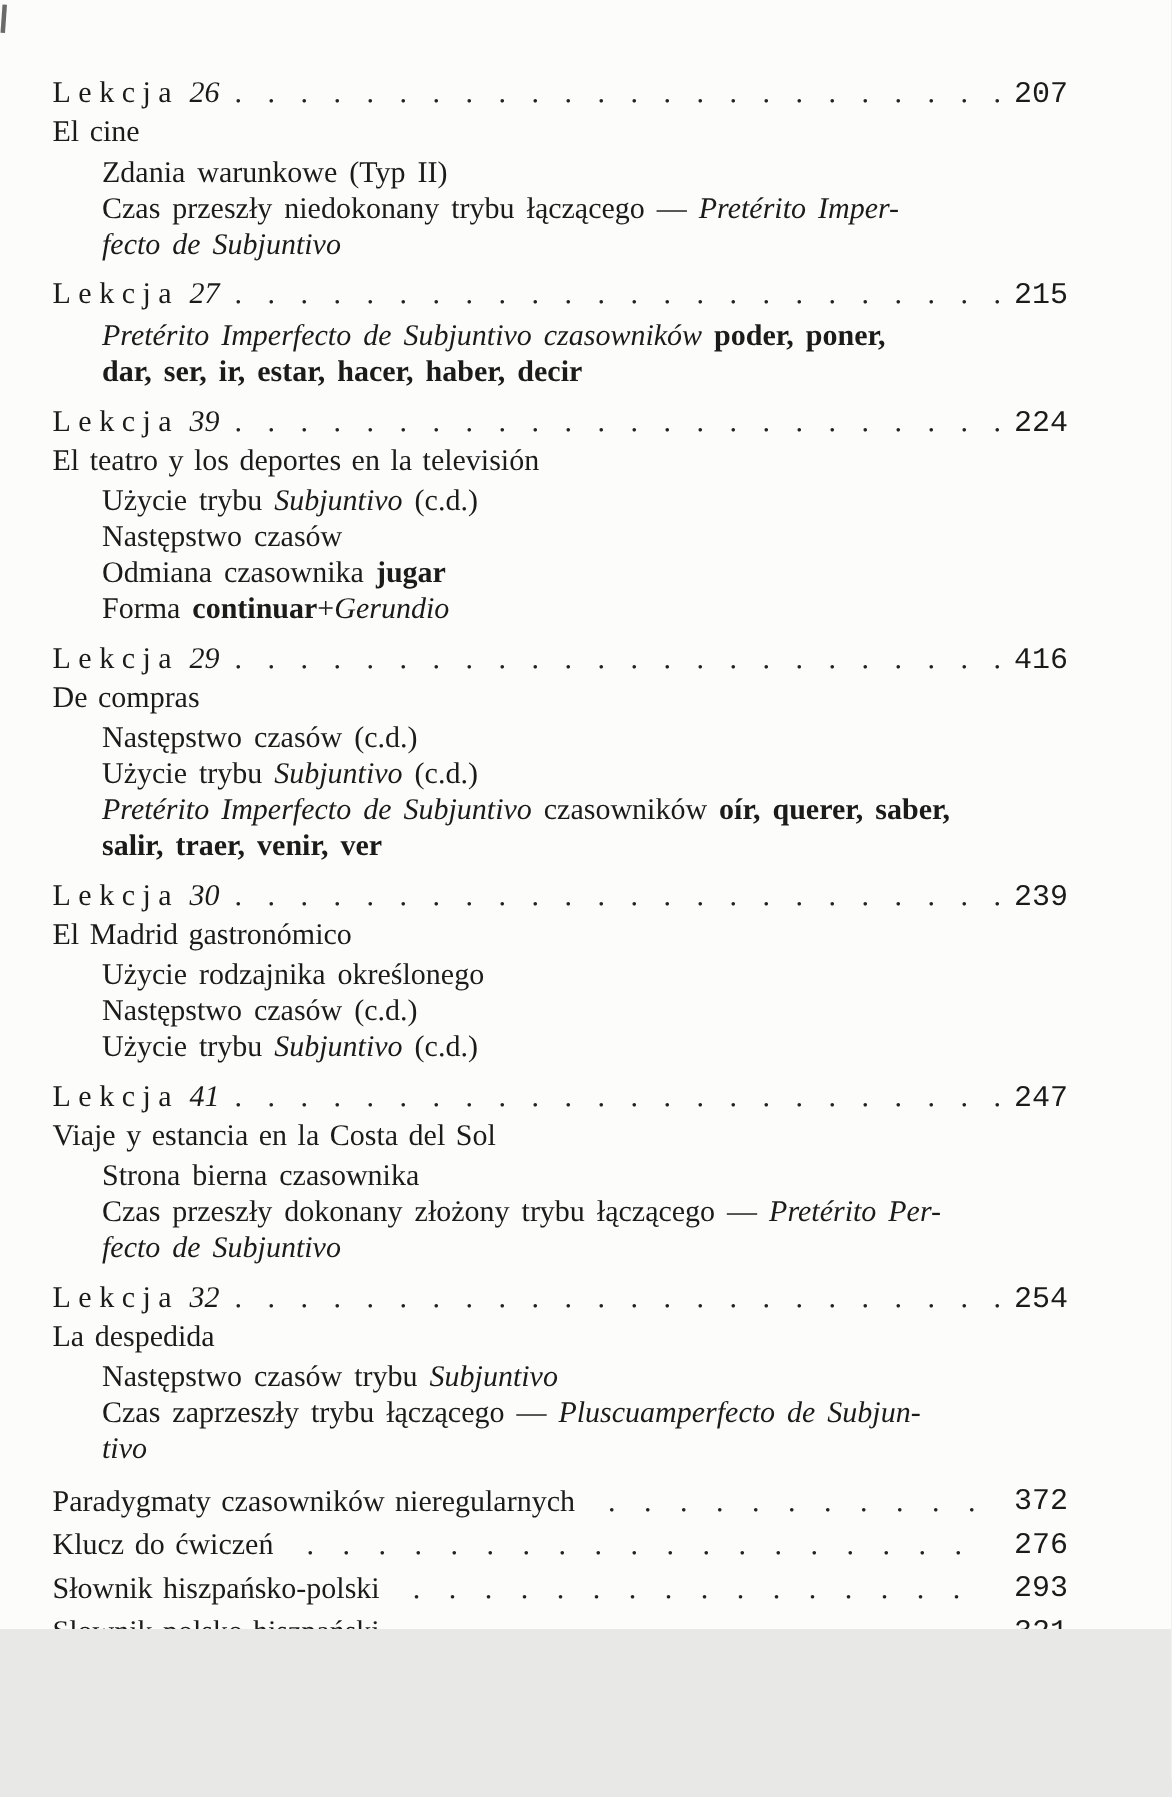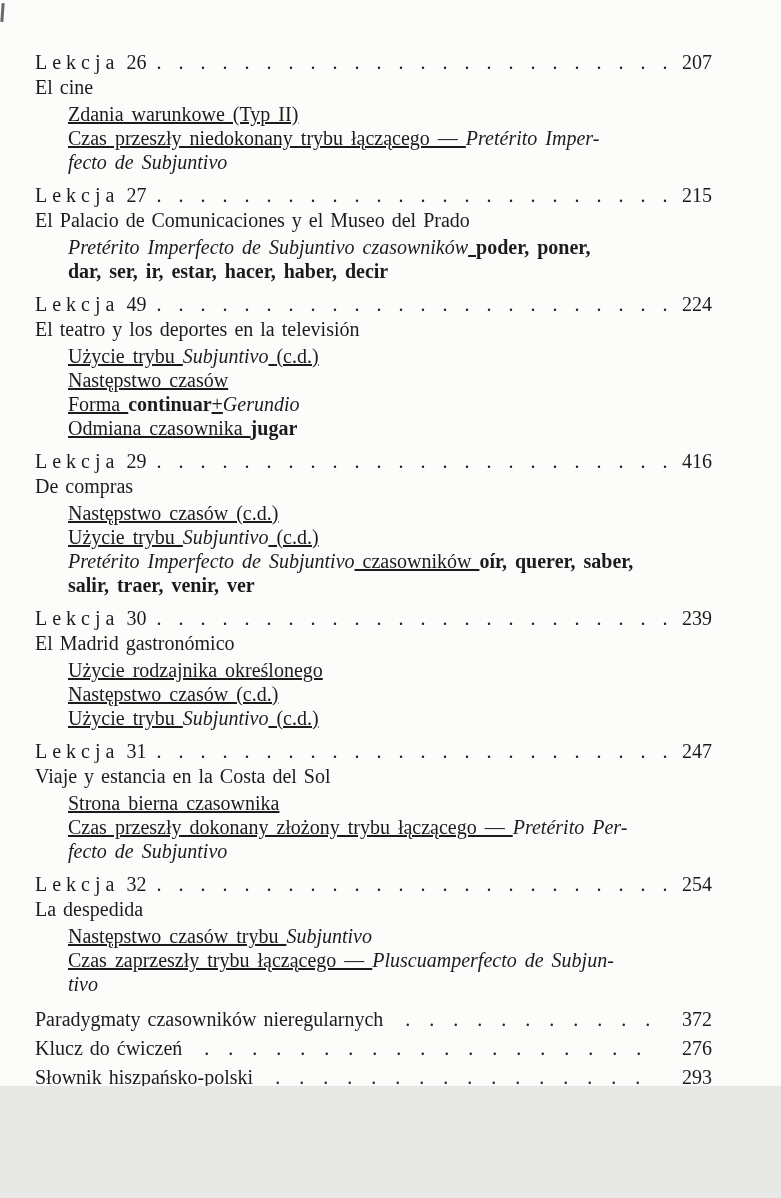--- a/index.html
+++ b/index.html
@@ -31,47 +31,48 @@
     opacity: 0.75;
   }
   .lesson { margin-bottom: 9px; }
   .lesson-head {
     display: flex;
     align-items: baseline;
     line-height: 25px;
     white-space: nowrap;
   }
   .lesson-label { letter-spacing: 5px; }
-  .lesson-number { margin-left: 7px; }
+  .lesson-number { margin-left: 7px; font-style: italic; }
   .dots {
     flex: 1;
     overflow: hidden;
     white-space: nowrap;
     letter-spacing: 6px;
     margin-left: 10px;
     margin-right: 2px;
     color: #222;
   }
   .pageref {
     min-width: 40px;
     text-align: right;
+    font-family: Liberation Mono, monospace;
   }
   .lesson-title {
     font-weight: normal;
     line-height: 25px;
     word-spacing: 2px;
   }
   .topics { margin: 2px 0 0 33px; }
   .topic {
     line-height: 24px;
     white-space: pre-line;
     word-spacing: 3px;
     max-width: 600px;
   }
-  .s-r { font-style: normal; font-weight: normal; text-decoration: underline; }
+  .s-r { font-style: normal; font-weight: normal; }
   .s-i { font-style: italic; font-weight: normal; }
   .s-b { font-style: normal; font-weight: bold; }
   .back-matter { margin-top: 4px; }
   .bm-row {
     display: flex;
     align-items: flex-end;
     line-height: 29px;
     white-space: nowrap;
     word-spacing: 2px;
     gap: 12px;
@@ -104,39 +105,38 @@
 fecto de Subjuntivo</span></div>
           </div>
         </div>
         <div class="lesson">
           <div class="lesson-head">
             <span class="lesson-label">Lekcja</span>
             <span class="lesson-number">27</span>
             <span class="dots">. . . . . . . . . . . . . . . . . . . . . . . . . . . . . . . . . . . . . . . . . . . . . . . . . . . . . . . . . . . . </span>
             <span class="pageref">215</span>
           </div>
-          <div class="lesson-title">El Palacio de Comunicaciones y el Museo del Prado</div>
           <div class="topics">
             <div class="topic"><span class="s-i">Pretérito Imperfecto de Subjuntivo czasowników</span><span class="s-r"> </span><span class="s-b">poder, poner,
 dar, ser, ir, estar, hacer, haber, decir</span></div>
           </div>
         </div>
         <div class="lesson">
           <div class="lesson-head">
             <span class="lesson-label">Lekcja</span>
-            <span class="lesson-number">49</span>
+            <span class="lesson-number">39</span>
             <span class="dots">. . . . . . . . . . . . . . . . . . . . . . . . . . . . . . . . . . . . . . . . . . . . . . . . . . . . . . . . . . . . </span>
             <span class="pageref">224</span>
           </div>
           <div class="lesson-title">El teatro y los deportes en la televisión</div>
           <div class="topics">
             <div class="topic"><span class="s-r">Użycie trybu </span><span class="s-i">Subjuntivo</span><span class="s-r"> (c.d.)</span></div>
             <div class="topic"><span class="s-r">Następstwo czasów</span></div>
+            <div class="topic"><span class="s-r">Odmiana czasownika </span><span class="s-b">jugar</span></div>
             <div class="topic"><span class="s-r">Forma </span><span class="s-b">continuar</span><span class="s-r">+</span><span class="s-i">Gerundio</span></div>
-            <div class="topic"><span class="s-r">Odmiana czasownika </span><span class="s-b">jugar</span></div>
           </div>
         </div>
         <div class="lesson">
           <div class="lesson-head">
             <span class="lesson-label">Lekcja</span>
             <span class="lesson-number">29</span>
             <span class="dots">. . . . . . . . . . . . . . . . . . . . . . . . . . . . . . . . . . . . . . . . . . . . . . . . . . . . . . . . . . . . </span>
             <span class="pageref">416</span>
           </div>
           <div class="lesson-title">De compras</div>
@@ -157,21 +157,21 @@
           <div class="lesson-title">El Madrid gastronómico</div>
           <div class="topics">
             <div class="topic"><span class="s-r">Użycie rodzajnika określonego</span></div>
             <div class="topic"><span class="s-r">Następstwo czasów (c.d.)</span></div>
             <div class="topic"><span class="s-r">Użycie trybu </span><span class="s-i">Subjuntivo</span><span class="s-r"> (c.d.)</span></div>
           </div>
         </div>
         <div class="lesson">
           <div class="lesson-head">
             <span class="lesson-label">Lekcja</span>
-            <span class="lesson-number">31</span>
+            <span class="lesson-number">41</span>
             <span class="dots">. . . . . . . . . . . . . . . . . . . . . . . . . . . . . . . . . . . . . . . . . . . . . . . . . . . . . . . . . . . . </span>
             <span class="pageref">247</span>
           </div>
           <div class="lesson-title">Viaje y estancia en la Costa del Sol</div>
           <div class="topics">
             <div class="topic"><span class="s-r">Strona bierna czasownika</span></div>
             <div class="topic"><span class="s-r">Czas przeszły dokonany złożony trybu łączącego — </span><span class="s-i">Pretérito Per-
 fecto de Subjuntivo</span></div>
           </div>
         </div>

